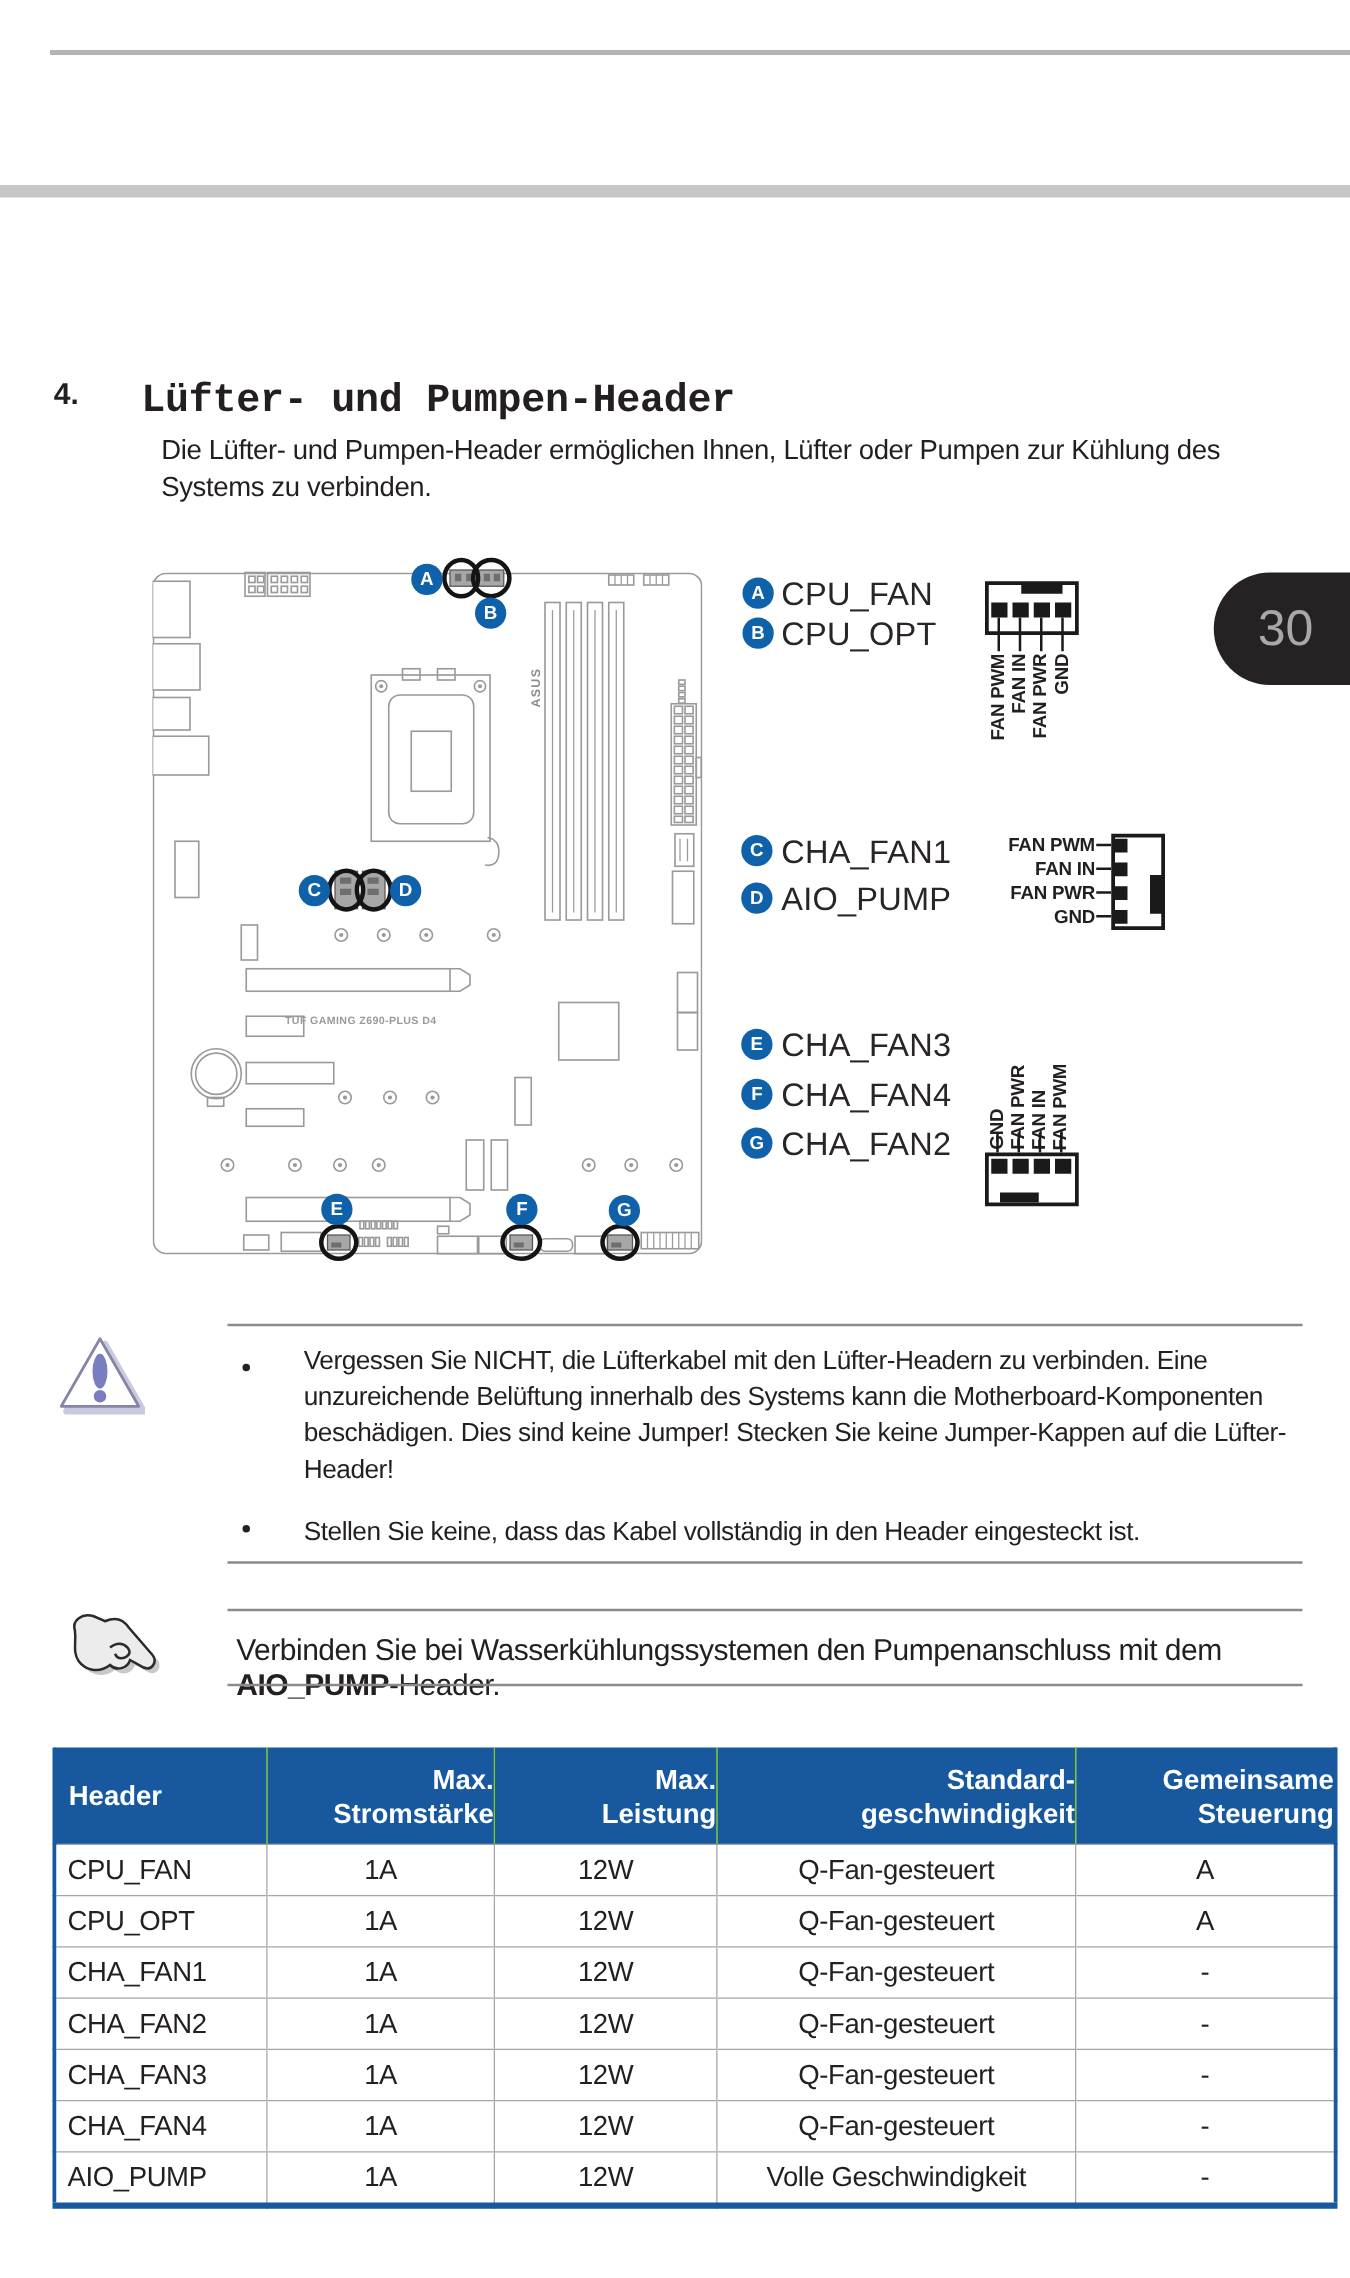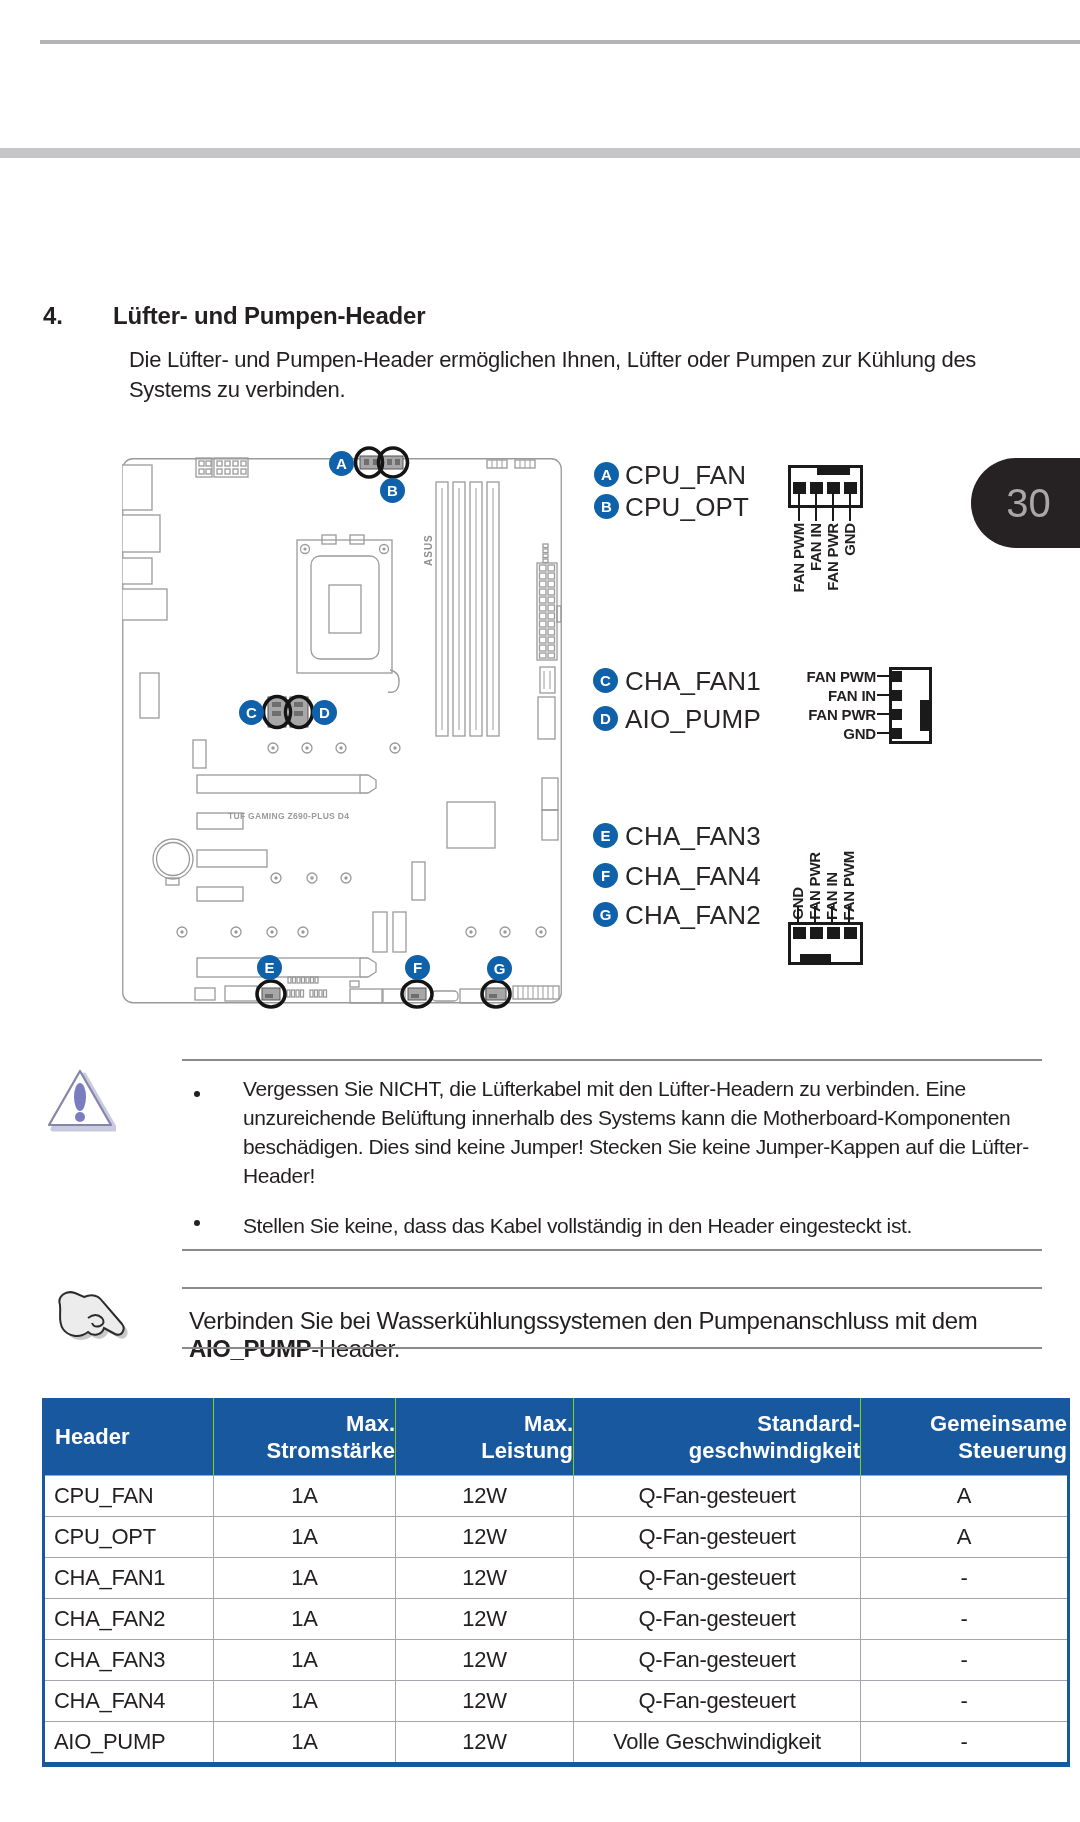--- a/index.html
+++ b/index.html
@@ -4,21 +4,21 @@
 <style>
   html,body{margin:0;padding:0;}
   body{position:relative;width:1080px;height:1822px;background:#fff;overflow:hidden;
        font-family:"Liberation Sans",sans-serif;color:#231f20;}
   .abs{position:absolute;}
   
   .rule-thin{left:40px;top:40px;width:1040px;height:4px;background:#b4b4b6;}
   .bar-thick{left:0;top:148px;width:1080px;height:10px;background:#c6c6c8;}
   
   .sec-num{left:43px;top:302px;font-size:24px;font-weight:bold;}
-  .sec-title{left:113px;top:302px;font-size:24px;font-weight:bold;letter-spacing:-0.2px;}
+  .sec-title{left:113px;top:302px;font-size:32px;font-weight:bold;letter-spacing:-0.2px;font-family:Liberation Mono, monospace;}
   .sec-intro{left:129px;top:345px;width:945px;font-size:22px;line-height:30px;
              letter-spacing:-0.3px;white-space:pre-line;}
   
   .page-badge{left:971px;top:458px;width:115px;height:90px;background:#262223;
               border-radius:45px 0 0 45px;text-align:center;line-height:90px;
               font-size:40px;color:#a9a7a8;}
   
   .mk{width:25px;height:25px;border-radius:50%;background:#0f61a9;color:#fff;
       font-size:15px;font-weight:bold;text-align:center;line-height:25px;z-index:5;}
   .leg-label{font-size:26px;height:32px;line-height:32px;color:#292526;letter-spacing:0.2px;}

